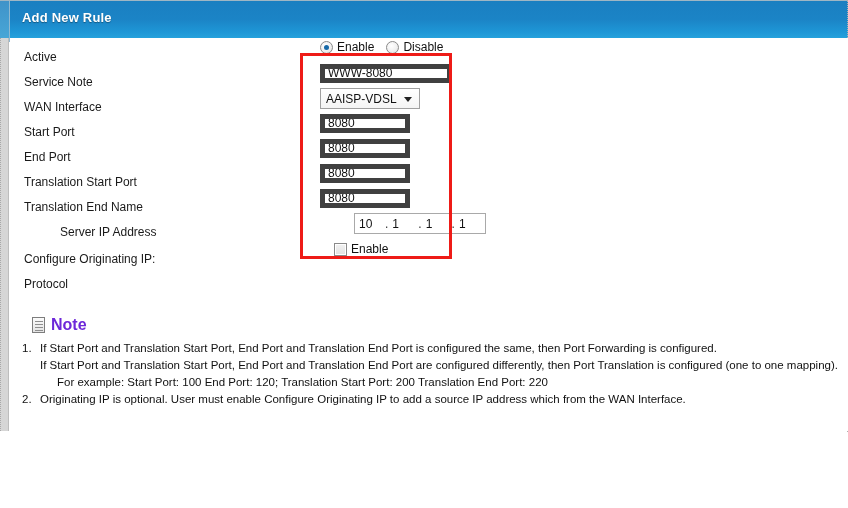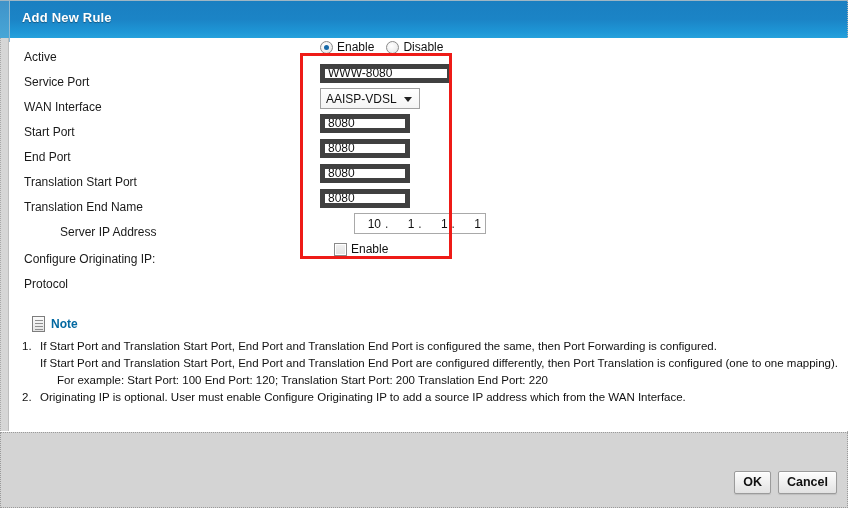--- a/index.html
+++ b/index.html
@@ -94,21 +94,21 @@
     align-items: center;
     width: 132px;
     height: 21px;
     border: 1px solid #a9a9a9;
     background: #fff;
     padding: 0 4px;
     justify-content: space-between;
     font-size: 12px;
     color: #111;
   }
-  .ipbox .oct { width: 22px; text-align: right; }
+  .ipbox .oct { width: 22px; text-align: left; }
   .ipbox .dot { color: #333; }
 
   
   .sel {
     position: relative;
     display: inline-flex;
     align-items: center;
     height: 21px;
     border: 1px solid #a0a0a0;
     background: linear-gradient(to bottom,#ffffff 0%,#f4f4f4 100%);
@@ -188,23 +188,23 @@
   }
   .note-icon::before {
     content: "";
     position: absolute;
     left: 2px; top: 3px;
     width: 8px; height: 1px;
     background: #8e8e8e;
     box-shadow: 0 3px 0 #8e8e8e, 0 6px 0 #8e8e8e, 0 9px 0 #8e8e8e;
   }
   .note-title {
-    font-size: 12px;
+    font-size: 16px;
     font-weight: bold;
-    color: #0369a1;
+    color: #6d28d9;
   }
   .note-list {
     margin: 6px 0 0 0;
     padding: 0;
     list-style: none;
     font-size: 11.5px;
     color: #111;
     line-height: 17px;
   }
   .note-list li {
@@ -280,21 +280,21 @@
           <div class="radios">
             <span class="radio on"></span>
             <span class="radio-label">Enable</span>
             <span class="radio"></span>
             <span class="radio-label">Disable</span>
           </div>
         </div>
       </div>
 
       <div class="row" style="top:25px;position:absolute;left:0;width:470px;">
-        <div class="label">Service Port</div>
+        <div class="label">Service Note</div>
         <div class="field">
           <input class="txt wide" type="text" value="WWW-8080" style="">
         </div>
       </div>
 
       <div class="row" style="top:50px;position:absolute;left:0;width:470px;">
         <div class="label">WAN Interface</div>
         <div class="field">
           <div class="sel w-wan">
             <span>AAISP-VDSL</span>
@@ -377,20 +377,14 @@
         </li>
         <li>
           <span class="num">2.</span>
           <span class="sub">Originating IP is optional. User must enable Configure Originating IP to add a source IP address which from the WAN Interface.</span>
         </li>
       </ul>
     </div>
 
   </div>
 
-  <div class="footer">
-    <div class="footer-inner">
-      <button class="btn">OK</button>
-      <button class="btn">Cancel</button>
-    </div>
-  </div>
 
 </div>
 
 </body></html>

